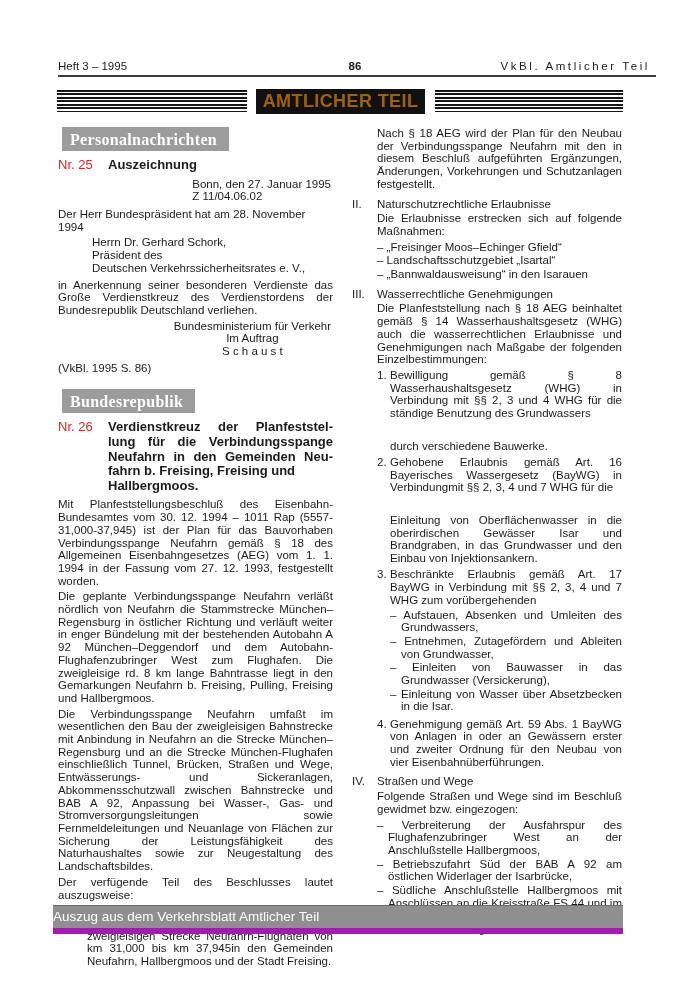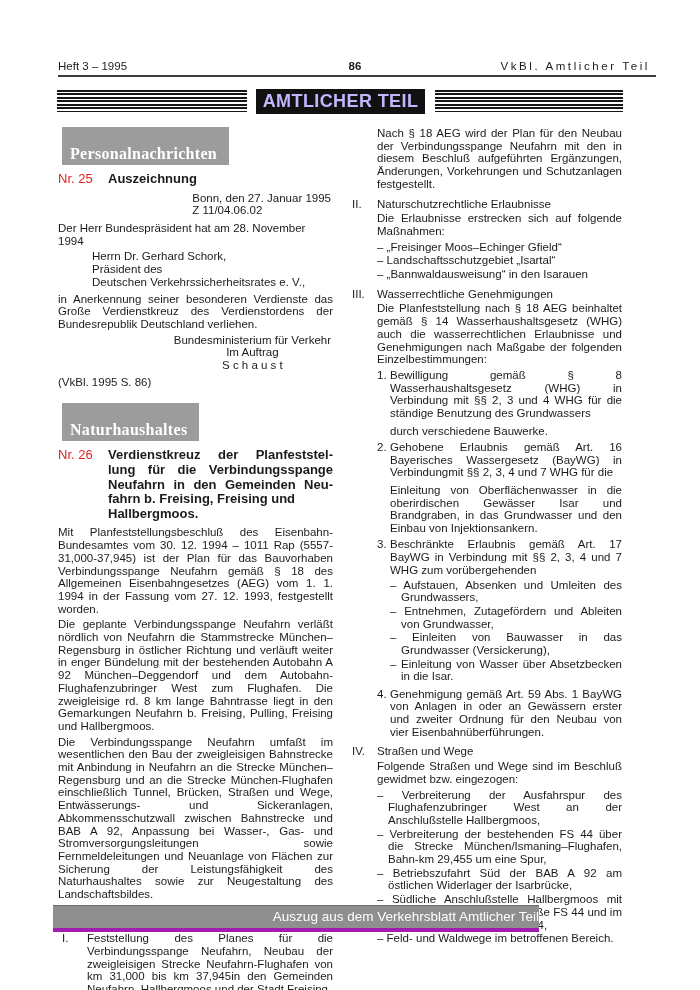--- a/index.html
+++ b/index.html
@@ -14,33 +14,33 @@
   .hdr-center{left:12px;width:686px;text-align:center;font-weight:bold;}
   .hdr-right{right:50px;letter-spacing:2.6px;}
   .hdr-rule{position:absolute;left:58px;top:75px;width:598px;height:2px;background:#3d3d3d;}
 
   
   .stripes{position:absolute;top:90px;height:24px;
            background:repeating-linear-gradient(to bottom,#151515 0px,#151515 1.8px,#ffffff 1.8px,#ffffff 3.45px);}
   .stripes-l{left:57px;width:190px;}
   .stripes-r{left:435px;width:188px;}
   .amt-box{position:absolute;left:256px;top:89px;width:169px;height:25px;background:#111111;
-           color:#c4b5fd;font-weight:bold;font-size:18px;line-height:25px;text-align:center;
+           color:#a16207;font-weight:bold;font-size:18px;line-height:25px;text-align:center;
            letter-spacing:0.4px;}
 
   
   .col{position:absolute;top:127px;font-size:11.5px;line-height:12.7px;
        text-rendering:optimizeLegibility;}
   .col-left{left:58px;width:275px;}
   .col-right{left:352px;width:270px;}
 
   .section-banner{background:#9c9c9c;color:#ffffff;
       font-family:"Liberation Serif","DejaVu Serif",serif;font-weight:bold;
       font-size:16px;height:22px;line-height:22px;width:fit-content;
-      padding:16px 12px 0 8px;margin:0 0 7px 4px;letter-spacing:0.3px;}
+      padding:2px 12px 0 8px;margin:0 0 7px 4px;letter-spacing:0.3px;}
   .sb2{margin-top:15px;}
 
   .entry-head{display:flex;margin-bottom:5px;}
   .entry-num{flex:none;width:50px;color:#e02420;font-size:13px;font-weight:normal;line-height:14.6px;}
   .entry-title{font-weight:bold;font-size:13px;line-height:14.6px;}
   .title-lines{flex:1;font-weight:bold;font-size:13px;line-height:14.6px;}
   .t-line{text-align:justify;text-align-last:justify;}
   .t-line.t-left{text-align:left;text-align-last:left;}
 
   .para{margin:0 0 3px 0;}
@@ -55,26 +55,26 @@
   .roman-body{flex:1;}
 
   .sect{margin-top:7px;}
   .sect-body{margin-left:25px;margin-top:2px;}
 
   .dash{padding-left:11px;text-indent:-11px;text-align:justify;margin-bottom:1px;}
 
   .num-item{display:flex;margin-bottom:3.5px;}
   .num-marker{flex:none;width:13px;}
   .num-body{flex:1;}
-  .subp{margin-top:5px;}
-
-  
-  .footer{position:absolute;left:53px;top:905px;width:486px;height:22px;
-          background:#8f8f8f;border-top:1.5px solid #6e6e6e;border-bottom:4px solid #a21caf;
-          color:#ffffff;font-size:13.5px;line-height:21px;text-align:right;}
+  .subp{margin-top:20px;}
+
+  
+  .footer{position:absolute;left:53px;top:905px;width:570px;height:22px;
+          background:#8f8f8f;border-top:1.5px solid #6e6e6e;border-bottom:6px solid #a21caf;
+          color:#ffffff;font-size:13.5px;line-height:21px;text-align:left;}
 </style>
 </head>
 <body>
 
 <div class="page">
 
   <div class="hdr hdr-left">Heft 3 – 1995</div>
   <div class="hdr hdr-center">86</div>
   <div class="hdr hdr-right">VkBl. Amtlicher Teil</div>
   <div class="hdr-rule"></div>
@@ -108,21 +108,21 @@
     <div class="para just">in Anerkennung seiner besonderen Verdienste das Große Verdienstkreuz des Verdienstordens der Bundesrepublik Deutschland verliehen.</div>
 
     <div class="sig-block">
       <div>Bundesministerium für Verkehr</div>
       <div>Im Auftrag</div>
       <div>S c h a u s t</div>
     </div>
 
     <div class="para">(VkBl. 1995 S. 86)</div>
 
-    <div class="section-banner sb2">Naturhaushaltes</div>
+    <div class="section-banner sb2">Bundesrepublik</div>
 
     <div class="entry-head">
       <span class="entry-num">Nr. 26</span>
       <div class="title-lines">
         <div class="t-line">Verdienstkreuz der Planfeststel-</div>
         <div class="t-line">lung für die Verbindungsspange</div>
         <div class="t-line">Neufahrn in den Gemeinden Neu-</div>
         <div class="t-line t-left">fahrn b. Freising, Freising und</div>
         <div class="t-line t-left">Hallbergmoos.</div>
       </div>
@@ -201,21 +201,20 @@
     </div>
 
     <div class="sect">
       <div class="roman">
         <span class="roman-marker">IV.</span>
         <div class="roman-body">Straßen und Wege</div>
       </div>
       <div class="sect-body">
         <div class="para just">Folgende Straßen und Wege sind im Beschluß gewidmet bzw. eingezogen:</div>
         <div class="dash">– Verbreiterung der Ausfahrspur des Flughafenzubringer West an der Anschlußstelle Hallbergmoos,</div>
-        <div class="dash">– Verbreiterung der bestehenden FS 44 über die Strecke München/Ismaning–Flughafen, Bahn-km 29,455 um eine Spur,</div>
         <div class="dash">– Betriebszufahrt Süd der BAB A 92 am östlichen Widerlager der Isarbrücke,</div>
         <div class="dash">– Südliche Anschlußstelle Hallbergmoos mit Anschlüssen an die Kreisstraße FS 44 und im Bereich der Staatsstraße 2584,</div>
         <div class="dash">– Feld- und Waldwege im betroffenen Bereich.</div>
       </div>
     </div>
   </div>
 
   <div class="footer">Auszug aus dem Verkehrsblatt Amtlicher Teil</div>
 </div>
 

